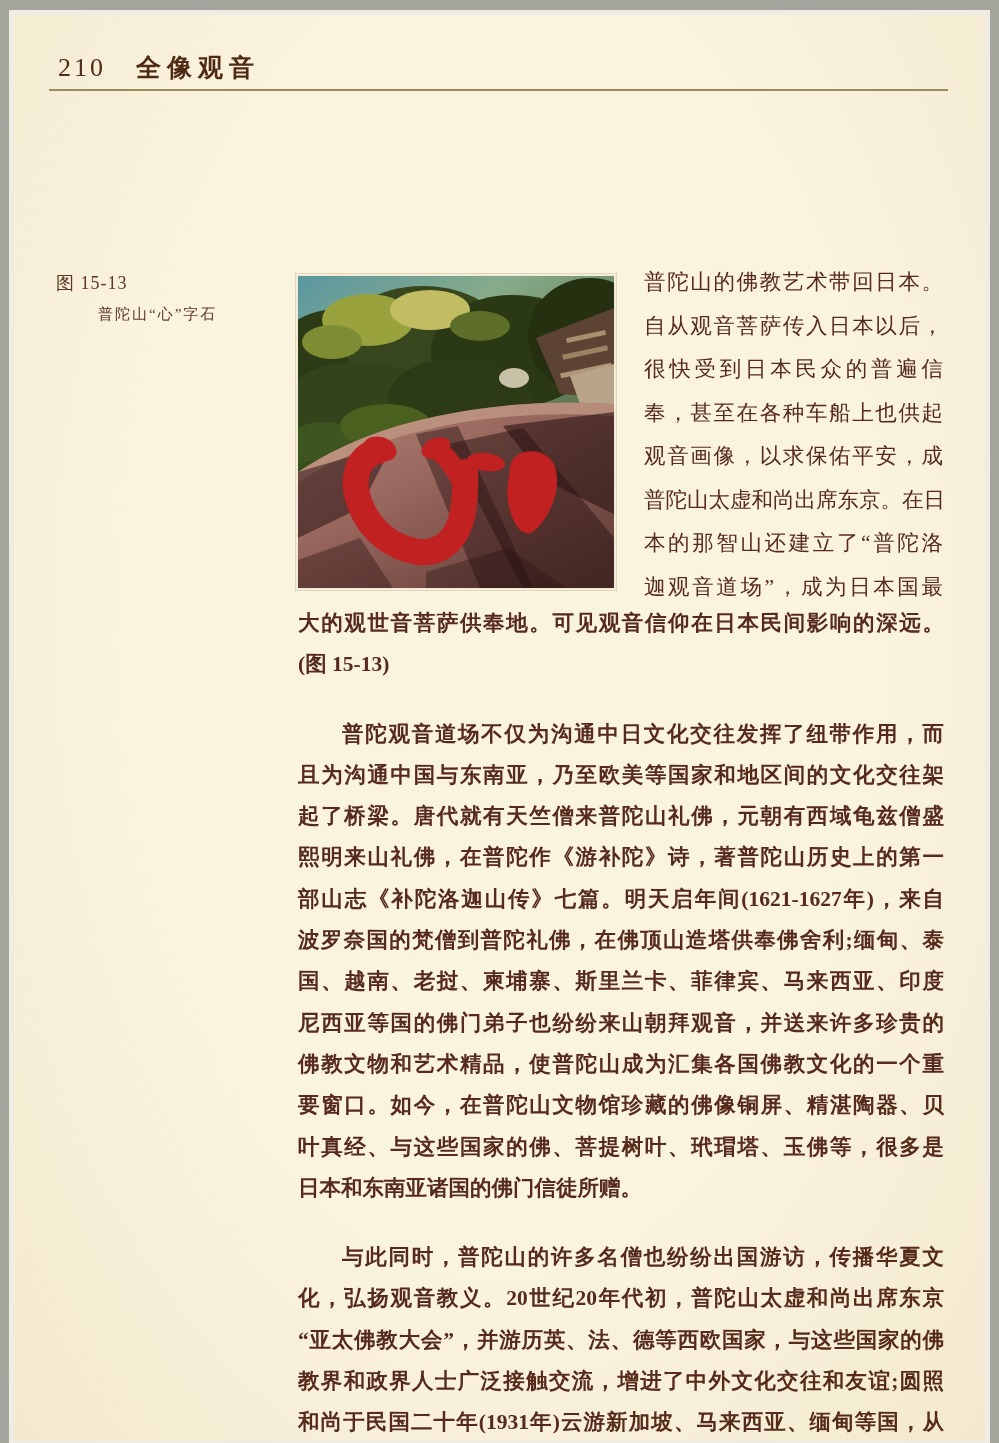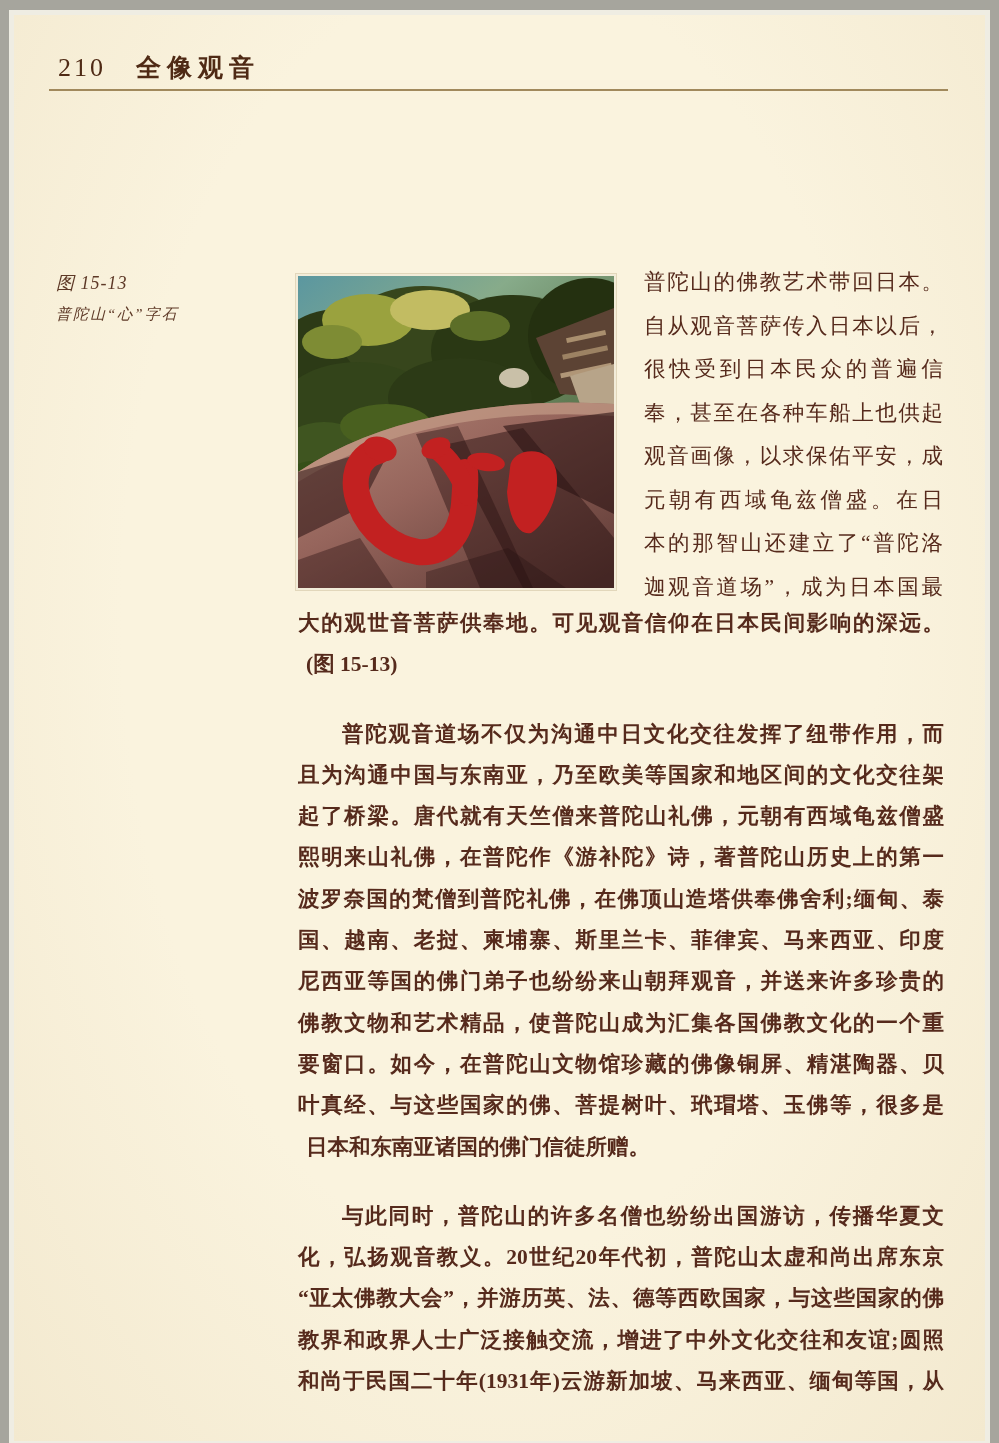--- a/index.html
+++ b/index.html
@@ -13,23 +13,23 @@
     box-sizing:border-box;border:5px solid #efede3;
     background:radial-gradient(ellipse at 50% 42%, #faf3de 55%, #f3e9cf 100%);
     overflow:hidden;
   }
   
   .page-header{position:absolute;left:44px;top:36px;color:#4f2a15;white-space:nowrap;}
   .page-num{font-size:26px;letter-spacing:3px;}
   .book-title{font-size:25px;letter-spacing:6px;margin-left:30px;font-weight:bold;}
   .rule{position:absolute;left:35px;top:74px;width:899px;height:2px;background:#a1895c;}
   
-  .fig-caption{position:absolute;left:42px;top:256px;color:#5d3826;font-style:italic;}
+  .fig-caption{position:absolute;left:42px;top:256px;color:#5d3826;}
   .fig-num{font-size:18px;letter-spacing:1px;}
-  .fig-title{font-size:15px;letter-spacing:2px;margin-top:10px;}
+  .fig-title{font-size:15px;letter-spacing:2px;margin-top:10px;margin-left:42px;}
   
   .photo{
     position:absolute;left:282px;top:259px;width:316px;height:312px;margin:0;
     border:2px solid #f2ecd9;box-shadow:0 0 0 1px #e2d7bb;
     overflow:hidden;background:#7a5a4a;
   }
   .photo svg{display:block;width:100%;height:100%;}
   
   .col-right{
     position:absolute;left:630px;top:246px;width:299px;
@@ -38,21 +38,21 @@
   .col-full{
     position:absolute;left:284px;top:588px;width:646px;font-weight:bold;
     --lh:41.3px;
   }
   .line{
     height:var(--lh);line-height:var(--lh);
     font-size:21.5px;color:#562a1c;
     text-align:justify;text-align-last:justify;
     white-space:nowrap;overflow:visible;
   }
-  .line.end{text-align-last:left;margin-left:8px;}
+  .line.end{text-align-last:left;}
   .line.indent{padding-left:44px;margin-top:28px;}
 </style>
 </head>
 <body>
 
 <div class="paper">
 
   <div class="page-header">
     <span class="page-num">210</span><span class="book-title">全像观音</span>
   </div>
@@ -130,32 +130,33 @@
       <polygon points="128,296 210,272 268,312 128,312" fill="#241010" opacity="0.35"></polygon>
     </svg>
   </figure>
 
   <div class="col-right">
       <div class="line">普陀山的佛教艺术带回日本。</div>
       <div class="line">自从观音菩萨传入日本以后，</div>
       <div class="line">很快受到日本民众的普遍信</div>
       <div class="line">奉，甚至在各种车船上也供起</div>
       <div class="line">观音画像，以求保佑平安，成</div>
-      <div class="line">元朝有西域龟兹僧盛。在日</div>
+      <div class="line">普陀山太虚和尚出席东京。在日</div>
       <div class="line">本的那智山还建立了“普陀洛</div>
       <div class="line">迦观音道场”，成为日本国最</div>
     </div>
 
   <div class="col-full">
       <div class="line">大的观世音菩萨供奉地。可见观音信仰在日本民间影响的深远。</div>
       <div class="line end">(图 15-13)</div>
       <div class="line indent">普陀观音道场不仅为沟通中日文化交往发挥了纽带作用，而</div>
       <div class="line">且为沟通中国与东南亚，乃至欧美等国家和地区间的文化交往架</div>
       <div class="line">起了桥梁。唐代就有天竺僧来普陀山礼佛，元朝有西域龟兹僧盛</div>
       <div class="line">熙明来山礼佛，在普陀作《游补陀》诗，著普陀山历史上的第一</div>
+      <div class="line">部山志《补陀洛迦山传》七篇。明天启年间(1621-1627年)，来自</div>
       <div class="line">波罗奈国的梵僧到普陀礼佛，在佛顶山造塔供奉佛舍利;缅甸、泰</div>
       <div class="line">国、越南、老挝、柬埔寨、斯里兰卡、菲律宾、马来西亚、印度</div>
       <div class="line">尼西亚等国的佛门弟子也纷纷来山朝拜观音，并送来许多珍贵的</div>
       <div class="line">佛教文物和艺术精品，使普陀山成为汇集各国佛教文化的一个重</div>
       <div class="line">要窗口。如今，在普陀山文物馆珍藏的佛像铜屏、精湛陶器、贝</div>
       <div class="line">叶真经、与这些国家的佛、菩提树叶、玳瑁塔、玉佛等，很多是</div>
       <div class="line end">日本和东南亚诸国的佛门信徒所赠。</div>
       <div class="line indent">与此同时，普陀山的许多名僧也纷纷出国游访，传播华夏文</div>
       <div class="line">化，弘扬观音教义。20世纪20年代初，普陀山太虚和尚出席东京</div>
       <div class="line">“亚太佛教大会”，并游历英、法、德等西欧国家，与这些国家的佛</div>

